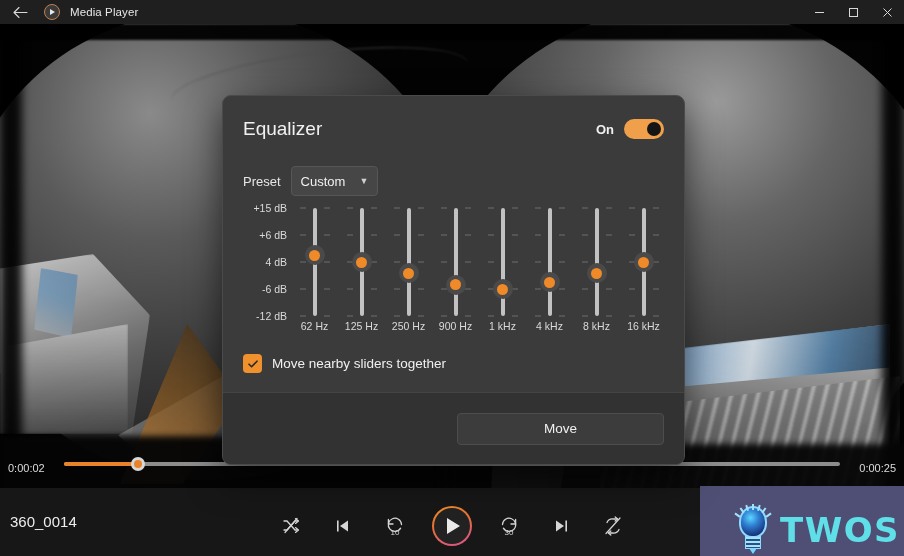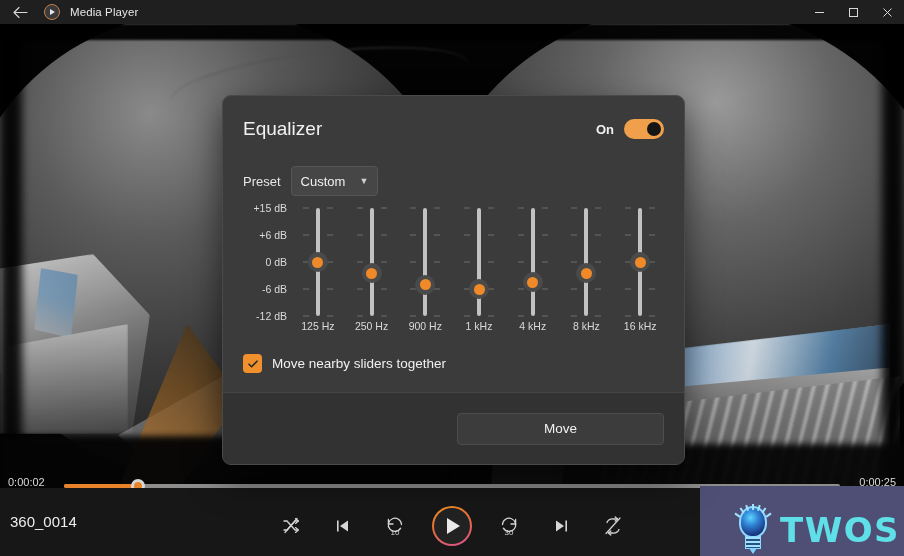--- a/index.html
+++ b/index.html
@@ -73,21 +73,21 @@
   #seamL{left:170px;top:28px;width:300px;height:60px;border-top:1.4px solid #4d4d4d;
     border-radius:50%;transform:rotate(-7deg);background:none;opacity:.8;}
   #darkbotL{left:0px;top:412px;width:460px;height:120px;background:#050505;opacity:.96;filter:blur(3px);}
   #darkbotR{left:440px;top:420px;width:470px;height:112px;background:#050505;opacity:.94;filter:blur(3px);}
   #darkTopBar{left:0;top:0;width:904px;height:16px;background:#000;opacity:.95;}
   #darkEdgeL{left:0;top:0;width:22px;height:470px;background:#000;opacity:.9;filter:blur(4px);}
   #darkEdgeR{left:882px;top:0;width:22px;height:470px;background:#000;opacity:.9;filter:blur(4px);}
 
   
   #seekrow{position:absolute;left:0;top:462px;width:904px;height:26px;display:flex;
-    align-items:flex-end;}
+    align-items:flex-start;}
   #time-cur,#time-dur{font-size:11px;color:#dcdcdc;width:64px;text-align:left;
     padding-left:8px;box-sizing:border-box;}
   #time-dur{text-align:right;padding-right:8px;padding-left:0;}
   #seektrack{position:relative;flex:1;height:4px;background:#8d8d8d;border-radius:2px;}
   #seekfill{position:absolute;left:0;top:0;height:4px;background:#e8832a;border-radius:2px;width:9.6%;}
   #seekthumb{position:absolute;left:9.6%;top:50%;width:14px;height:14px;margin-left:-7px;
     margin-top:-7px;border-radius:50%;background:#e8832a;border:3px solid #d7d7d7;
     box-sizing:border-box;}
 
   
@@ -327,25 +327,44 @@
         <div id="preset-select">
           <span id="preset-value">Custom</span>
           <span id="preset-chev">▼</span>
         </div>
       </div>
 
       <div id="eq">
         <div id="eq-scale">
             <div class="db-label" style="top: 0px;">+15 dB</div>
             <div class="db-label" style="top: 27px;">+6 dB</div>
-            <div class="db-label" style="top: 54px;">0 dB</div>
+            <div class="db-label" style="top: 54px;">4 dB</div>
             <div class="db-label" style="top: 81px;">-6 dB</div>
             <div class="db-label" style="top: 108px;">-12 dB</div>
           </div>
         <div id="bands">
+            <div class="band">
+              <div class="track"></div>
+              <div class="ticks">
+                <div class="tick l" style="top: 0px;"></div>
+                <div class="tick r" style="top: 0px;"></div>
+                <div class="tick l" style="top: 27px;"></div>
+                <div class="tick r" style="top: 27px;"></div>
+                <div class="tick l" style="top: 54px;"></div>
+                <div class="tick r" style="top: 54px;"></div>
+                <div class="tick l" style="top: 81px;"></div>
+                <div class="tick r" style="top: 81px;"></div>
+                <div class="tick l" style="top: 108px;"></div>
+                <div class="tick r" style="top: 108px;"></div>
+              </div>
+              <div class="thumb" style="top: 47.25px;">
+                <i></i>
+              </div>
+              <div class="band-label">62 Hz</div>
+            </div>
             <div class="band">
               <div class="track"></div>
               <div class="ticks">
                 <div class="tick l" style="top: 0px;"></div>
                 <div class="tick r" style="top: 0px;"></div>
                 <div class="tick l" style="top: 27px;"></div>
                 <div class="tick r" style="top: 27px;"></div>
                 <div class="tick l" style="top: 54px;"></div>
                 <div class="tick r" style="top: 54px;"></div>
                 <div class="tick l" style="top: 81px;"></div>

